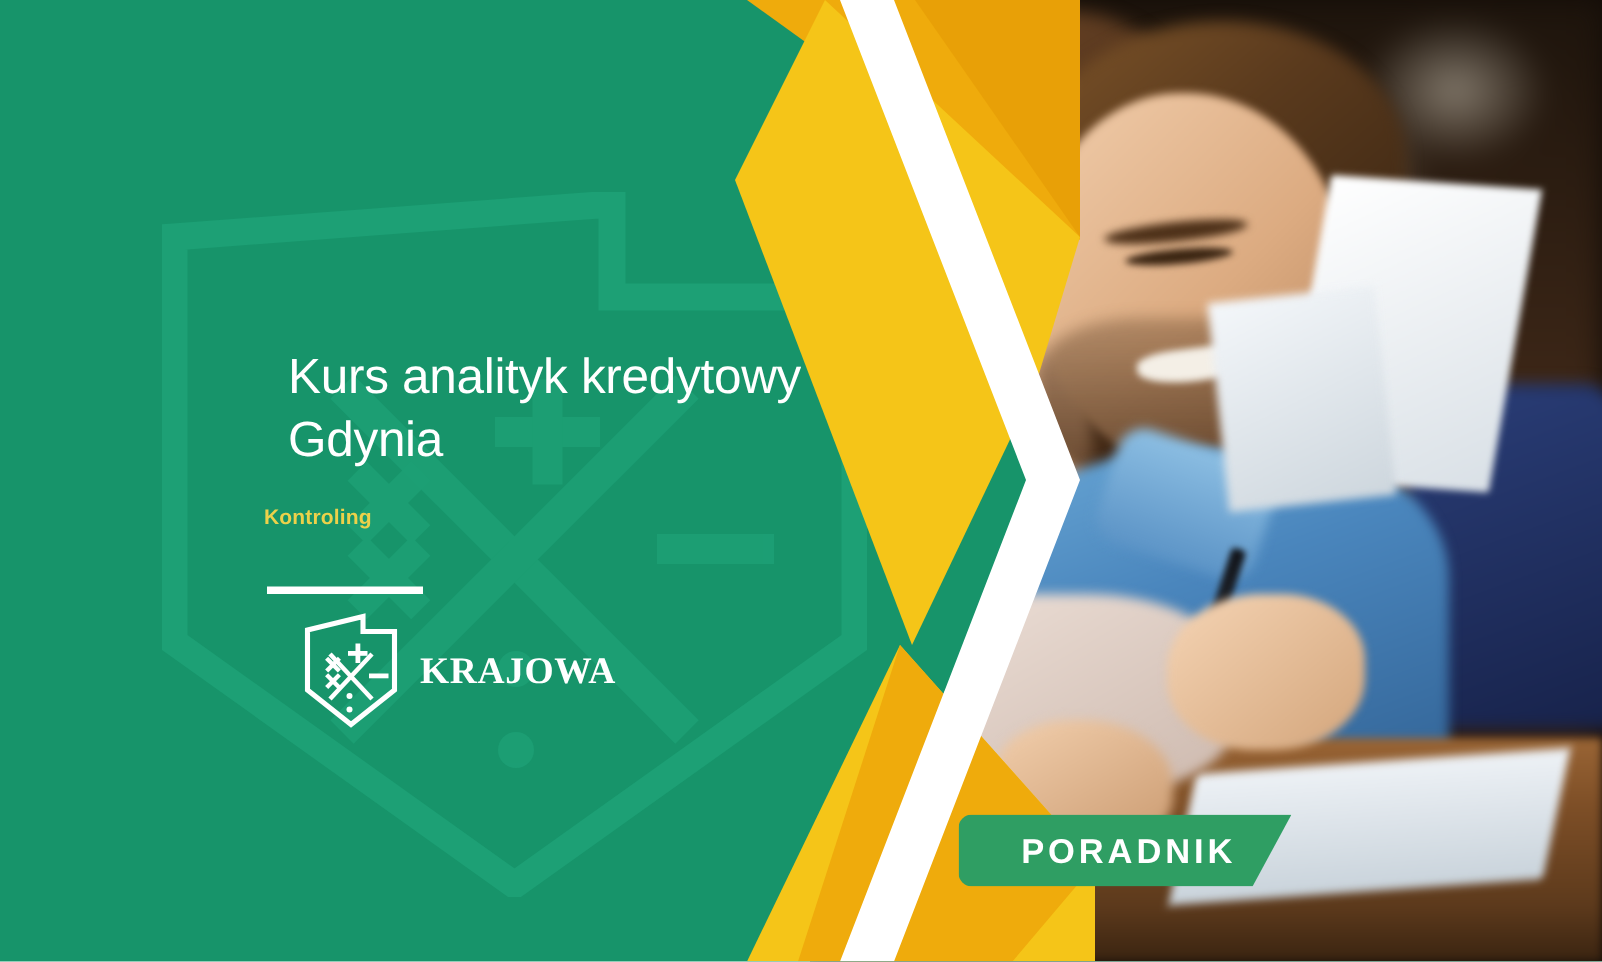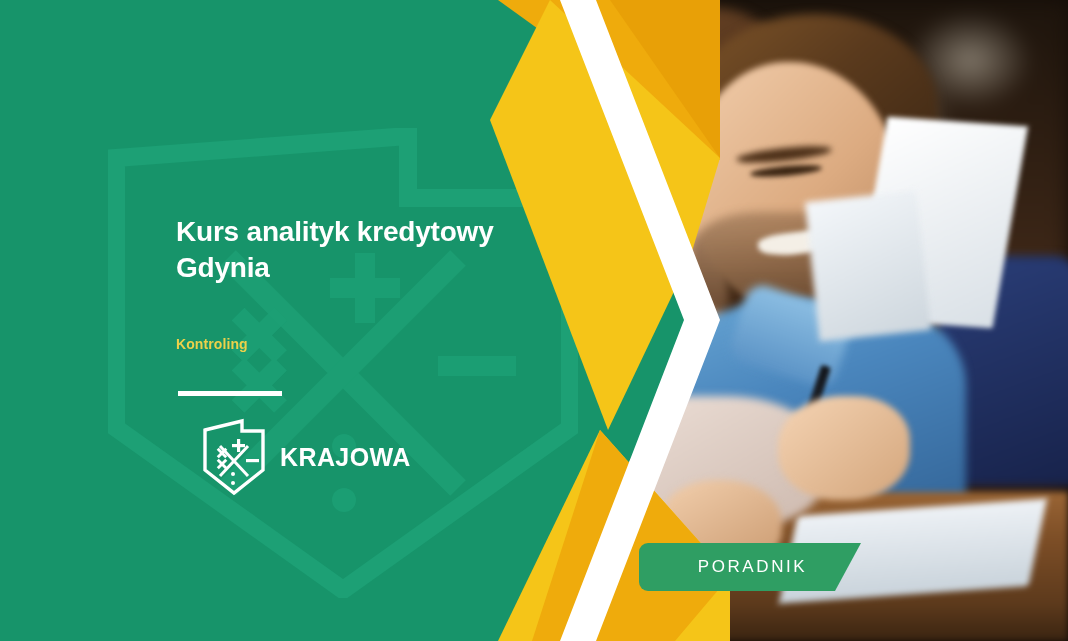--- a/index.html
+++ b/index.html
@@ -194,63 +194,63 @@
   .white-chevron{
     position:absolute;left:560px;top:0;width:160px;height:641px;
     pointer-events:none;
   }
 
   
   .content{
     position:absolute;left:176px;top:214px;width:400px;
   }
   .title{
-    margin:0;
+    margin:16px;
     color:#ffffff;
-    font-size:28px;
-    font-weight:bold;
+    font-size:33px;
+    font-weight:normal;
     line-height:1.28;
     letter-spacing:-.2px;
   }
   .subtitle{
     margin:0;
     position:absolute;left:176px;top:336px;
     color:#ecd14a;
     font-size:14px;
     font-weight:600;
     letter-spacing:.1px;
   }
   .divider{
     position:absolute;left:178px;top:383px;
     width:104px;height:5px;background:#ffffff;border:0;
   }
 
   
   .logo{
-    position:absolute;left:202px;top:418px;
-    display:flex;align-items:center;gap:14px;
+    position:absolute;left:202px;top:408px;
+    display:flex;align-items:center;gap:14px;font-family:Liberation Serif, serif;
   }
   .logo-mark{width:64px;height:78px;flex:none;}
   .logo-words{
     display:flex;flex-direction:column;
     color:#ffffff;font-weight:bold;
     font-size:25px;line-height:1.08;letter-spacing:.4px;
   }
 
   
   .badge{
     position:absolute;left:639px;top:543px;
     width:222px;height:48px;
     background:#2f9e63;
     border-radius:9px 0 0 9px;
     clip-path:polygon(0 0, 100% 0, calc(100% - 26px) 100%, 0 100%);
     display:flex;align-items:center;justify-content:center;
   }
   .badge-label{
-    color:#ffffff;font-size:17px;font-weight:normal;letter-spacing:2.6px;
+    color:#ffffff;font-size:23px;font-weight:bold;letter-spacing:2.6px;
     padding-right:12px;
     margin-left:17px;
   }
 </style>
 </head>
 <body>
 
 <div id="banner">
 
   <div class="photo">

